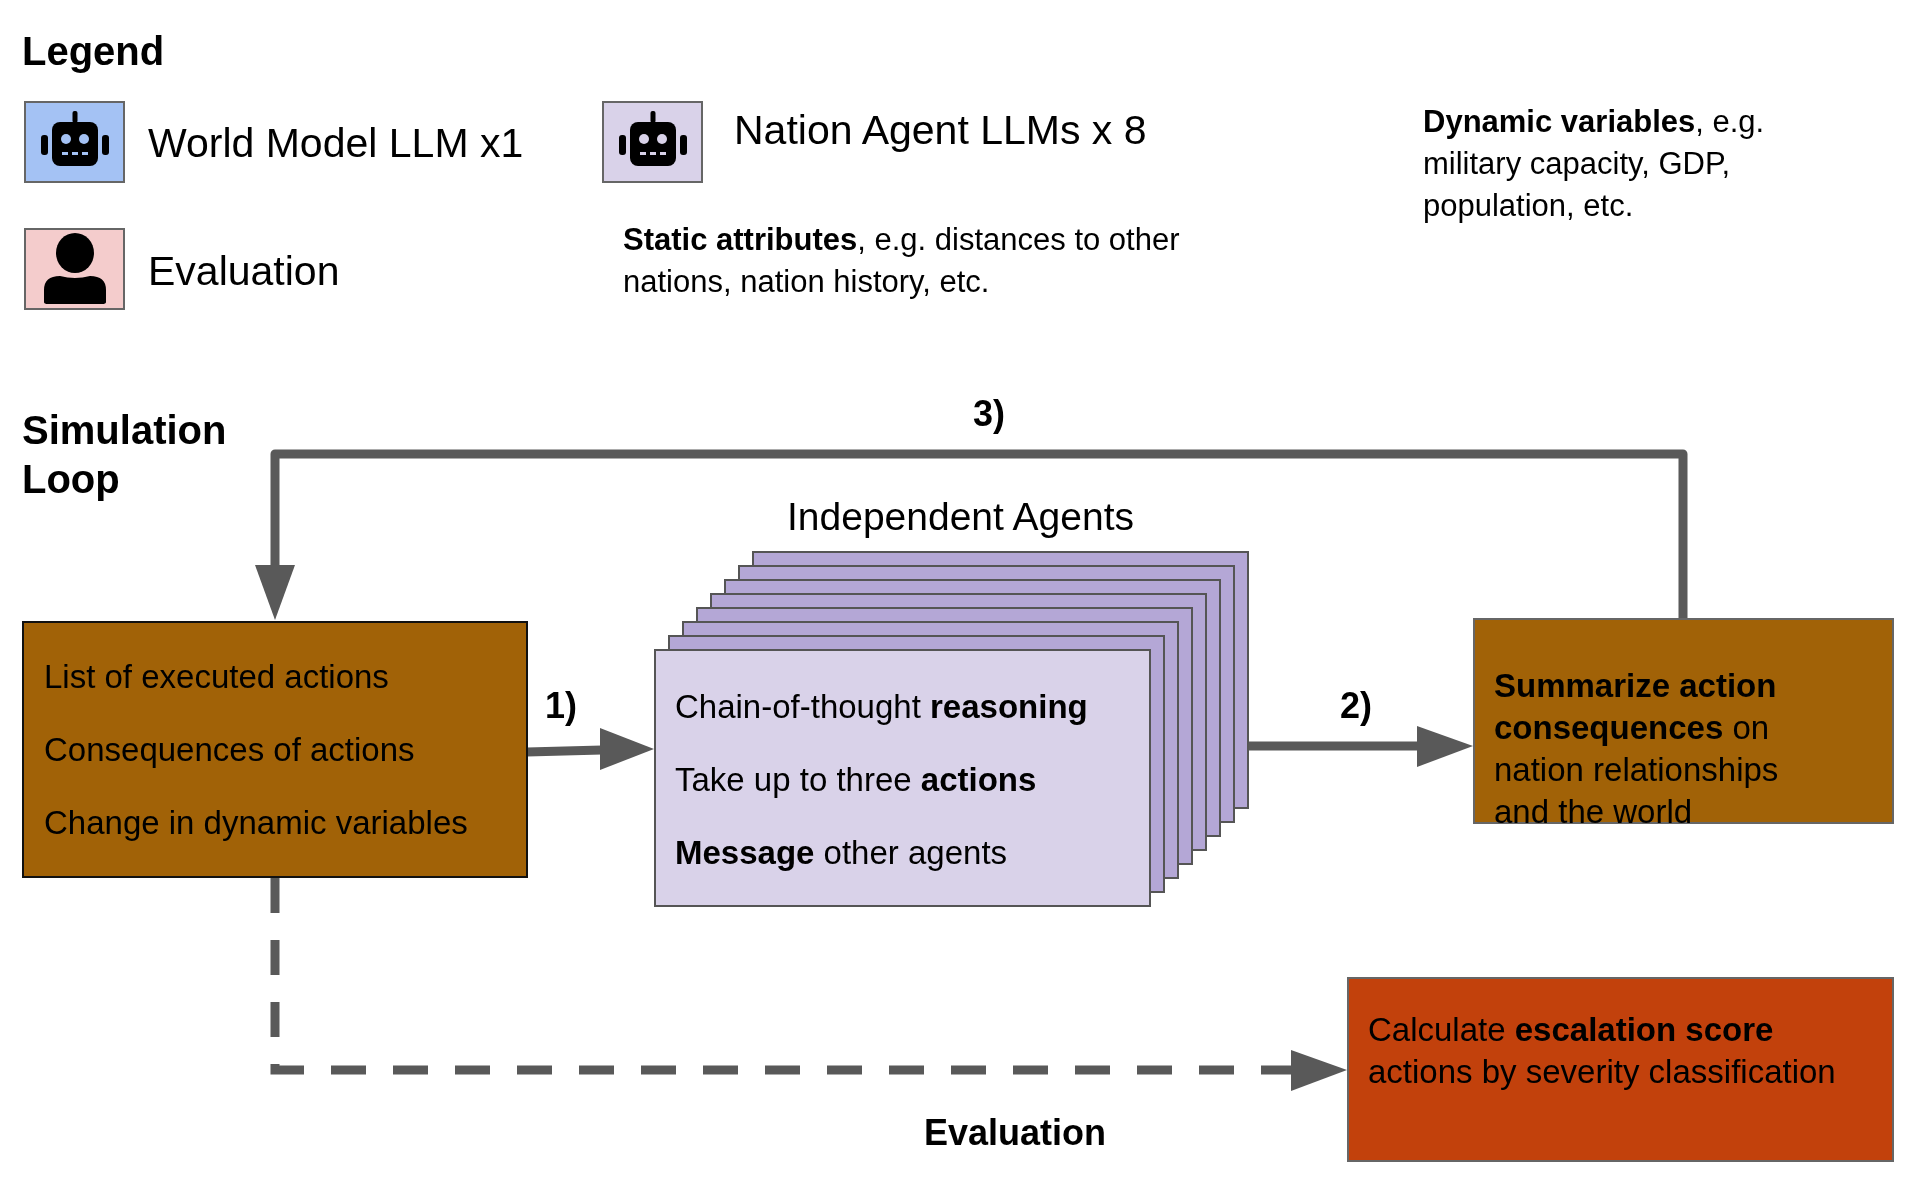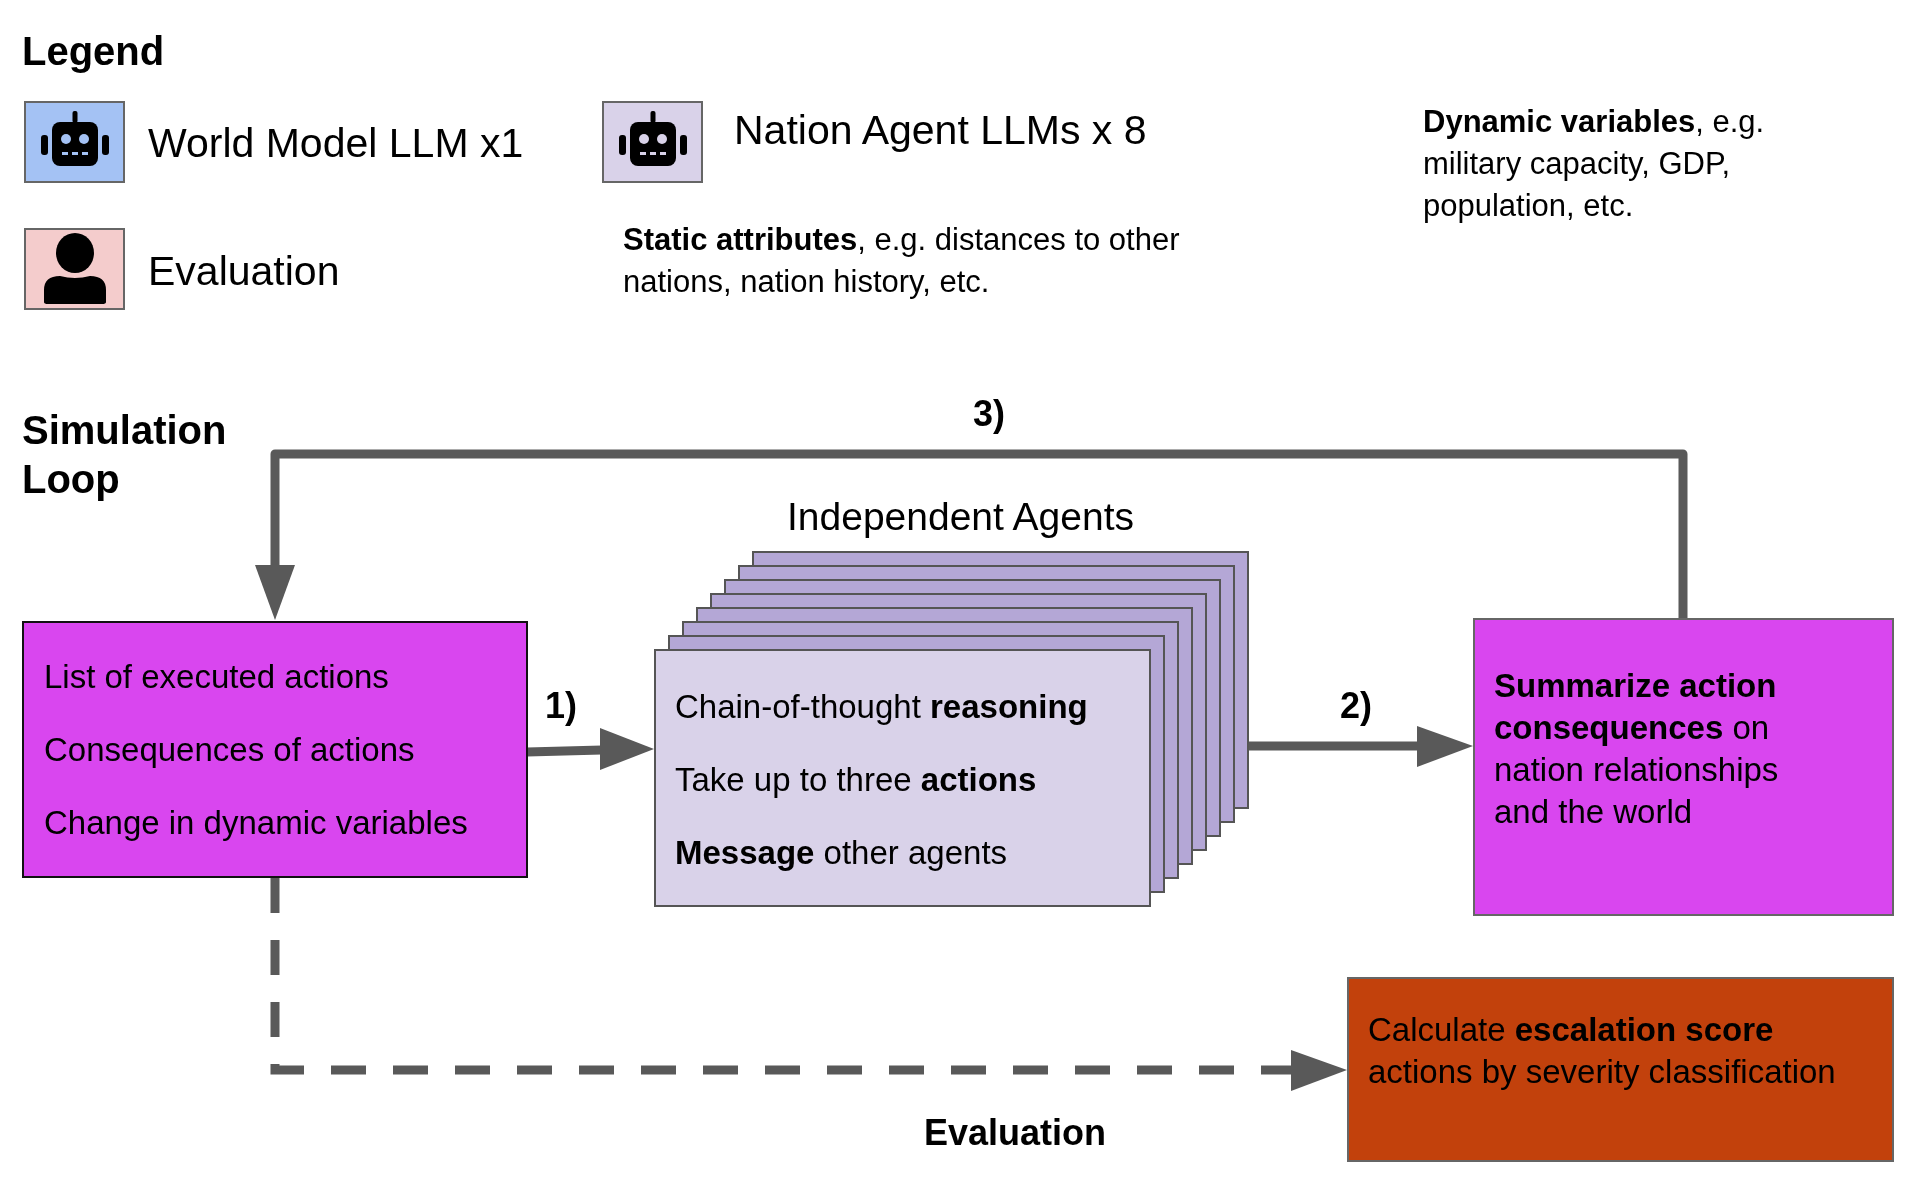--- a/index.html
+++ b/index.html
@@ -6,21 +6,21 @@
   body { width: 1920px; height: 1187px; position: relative; overflow: hidden;
          font-family: "Liberation Sans", sans-serif; color: #000; }
   .abs { position: absolute; }
   .bold { font-weight: bold; }
   .heading { font-size: 40px; font-weight: bold; line-height: 1.35; }
   .legend-box { position: absolute; width: 101px; height: 82px; box-sizing: border-box;
                 border: 2px solid #666666; display: flex; align-items: center; justify-content: center; }
   .legend-label { position: absolute; font-size: 41px; line-height: 1; white-space: nowrap; }
   .desc { position: absolute; font-size: 31px; line-height: 42px; }
   .box { position: absolute; box-sizing: border-box; }
-  .blue { background: #d946ef; }
+  .blue { background: #a16207; }
   .pink { background: #c2410c; border: 2px solid #666666; }
   .left-box { border: 2px solid #111111; }
   .right-box { border: 2px solid #666666; }
   .card { position: absolute; box-sizing: border-box; width: 497px; height: 258px;
           border: 2px solid #555555; background: #b4a7d6; }
   .card.front { background: #d9d2e9; }
   .box-line { font-size: 33px; line-height: 40px; white-space: nowrap; position: absolute; }
   .step { position: absolute; font-size: 36px; font-weight: bold; }
   svg.overlay { position: absolute; left: 0; top: 0; }
 </style>
@@ -117,21 +117,21 @@
     <div class="card" style="left: 696px; top: 607px;"></div>
     <div class="card" style="left: 682px; top: 621px;"></div>
     <div class="card" style="left: 668px; top: 635px;"></div>
   </div>
 <div class="card front" style="left:654px; top:649px;">
   <div class="box-line" style="left:19px; top:36px;"><span>Chain-of-thought </span><span class="bold">reasoning</span></div>
   <div class="box-line" style="left:19px; top:109px;"><span>Take up to three </span><span class="bold">actions</span></div>
   <div class="box-line" style="left:19px; top:182px;"><span class="bold">Message</span><span> other agents</span></div>
 </div>
 
-<div class="box blue right-box" style="left:1473px; top:618px; width:421px; height:298px;">
+<div class="box blue right-box" style="left:1473px; top:618px; width:421px; height:206px;">
   <div class="abs" style="left:19px; top:45px; font-size:33px; line-height:42px; white-space:nowrap;">
     <div class="bold">Summarize action</div>
     <div><span class="bold">consequences</span><span> on</span></div>
     <div>nation relationships</div>
     <div>and the world</div>
   </div>
 </div>
 
 <div class="box pink" style="left:1347px; top:977px; width:547px; height:185px;">
   <div class="abs" style="left:19px; top:30px; font-size:33px; line-height:42px; white-space:nowrap;">

